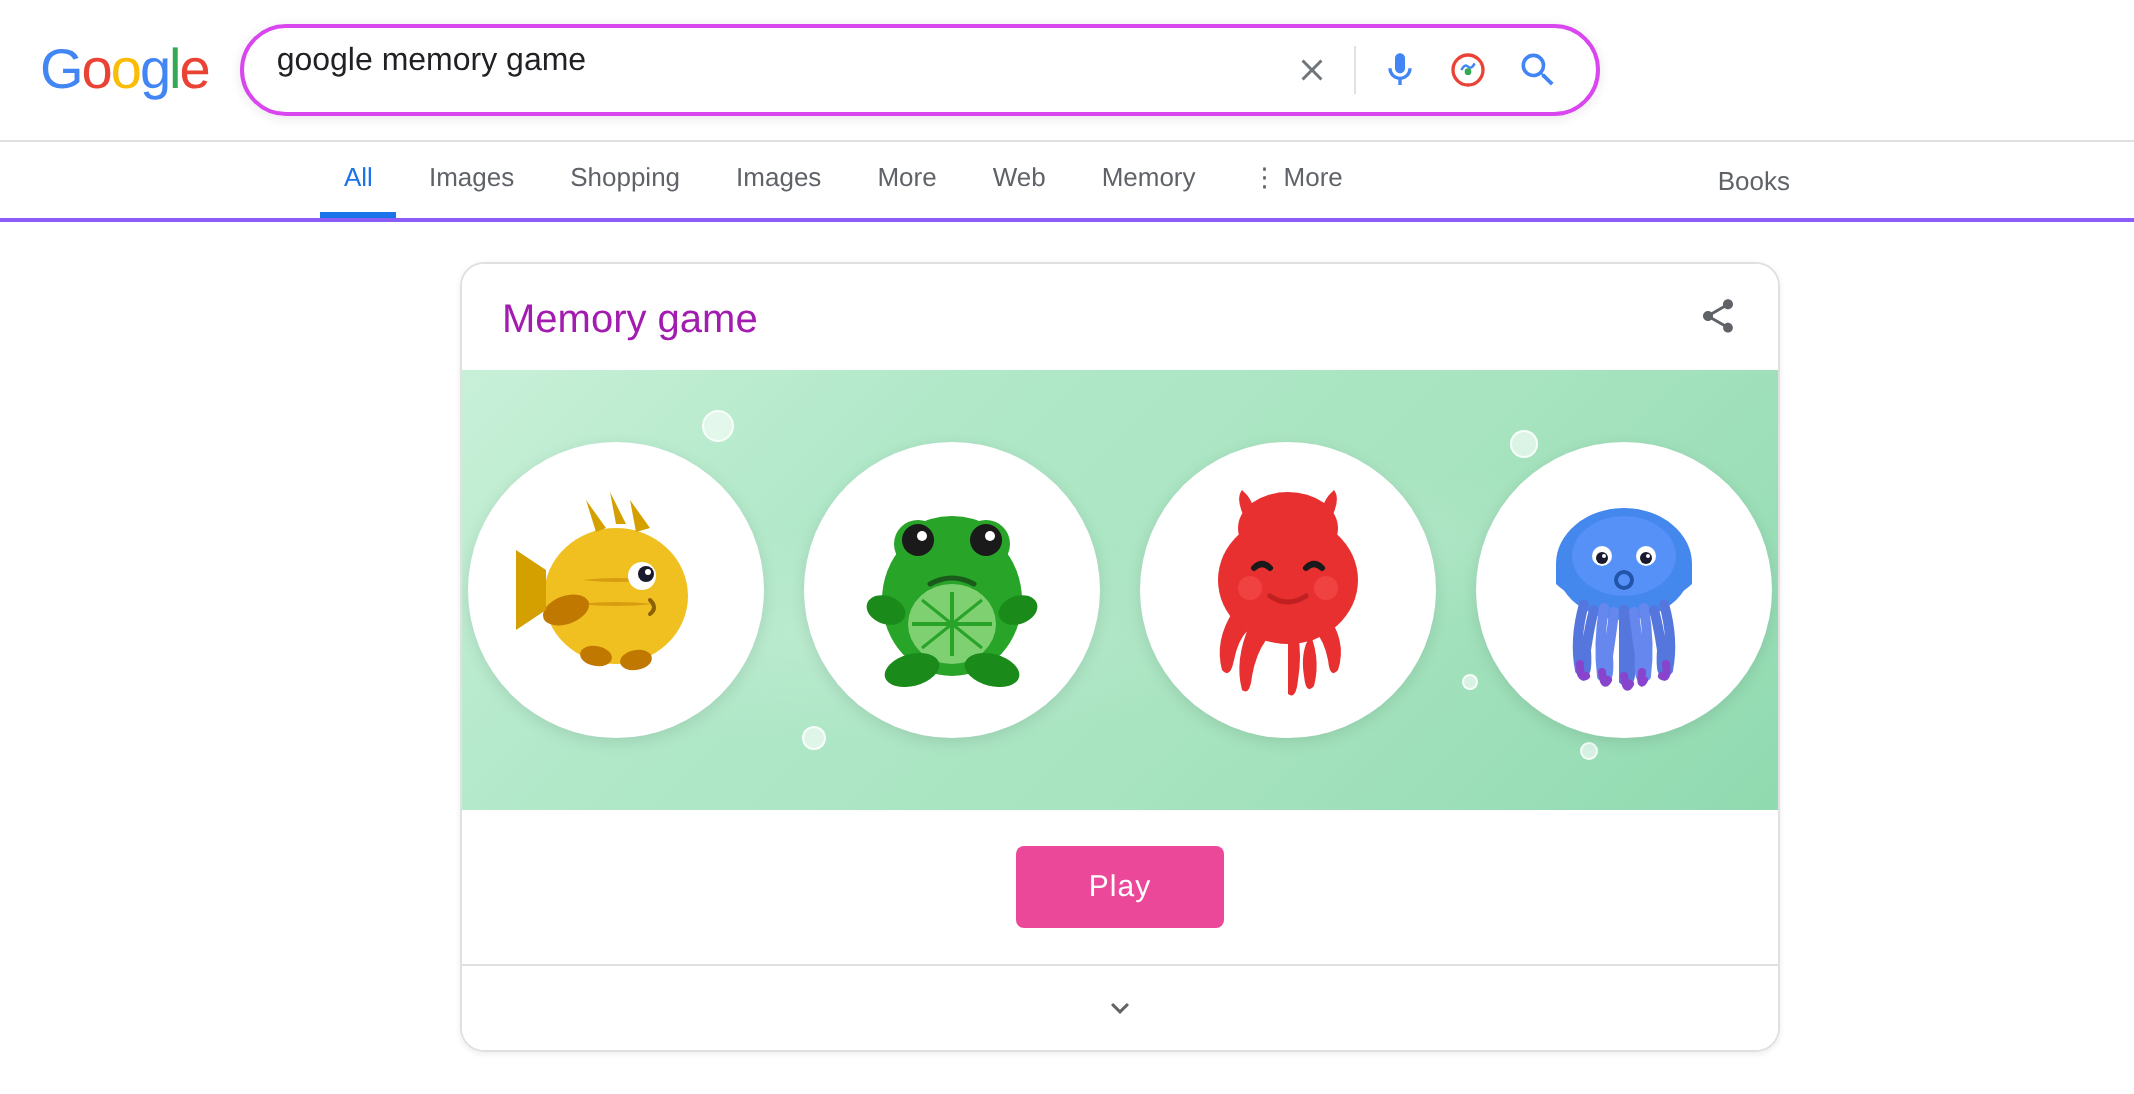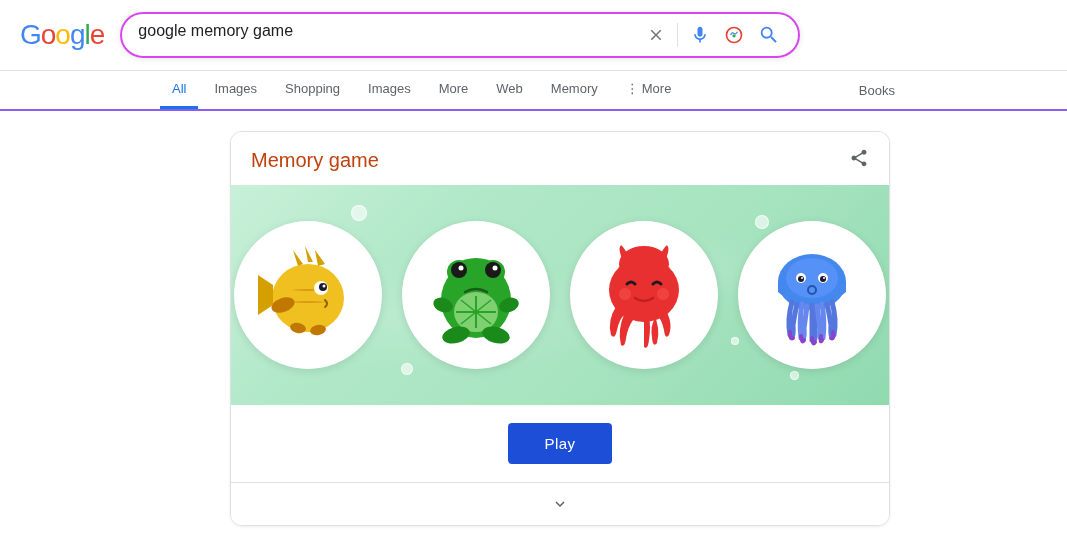--- a/index.html
+++ b/index.html
@@ -132,21 +132,21 @@
     .game-card-header {
       display: flex;
       align-items: center;
       justify-content: space-between;
       padding: 16px 20px 12px;
       background: #fff;
     }
     .game-title {
       font-size: 20px;
       font-weight: 400;
-      color: #c2410c;
+      color: #a21caf;
     }
     .share-btn {
       background: none;
       border: none;
       cursor: pointer;
       color: #5f6368;
       font-size: 18px;
     }
 
     
@@ -200,21 +200,21 @@
     }
 
     
     .game-footer {
       background: #fff;
       padding: 18px;
       display: flex;
       justify-content: center;
     }
     .play-btn {
-      background: #1d4ed8;
+      background: #ec4899;
       color: #fff;
       border: none;
       border-radius: 4px;
       padding: 12px 36px;
       font-size: 15px;
       font-weight: 500;
       cursor: pointer;
       letter-spacing: 0.5px;
     }
 

